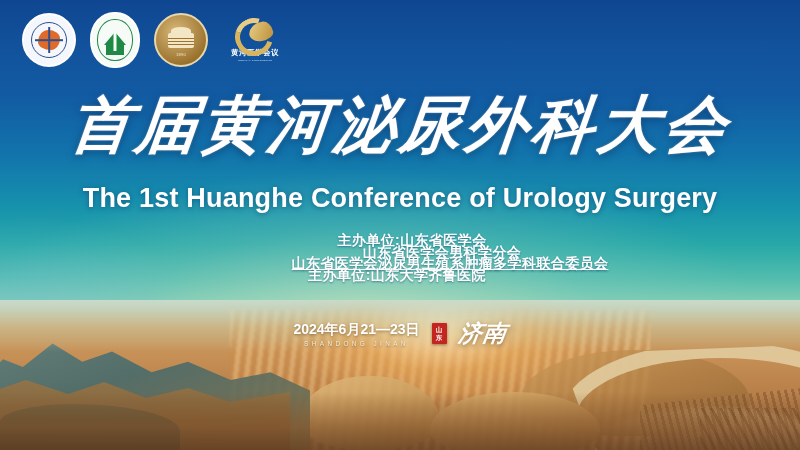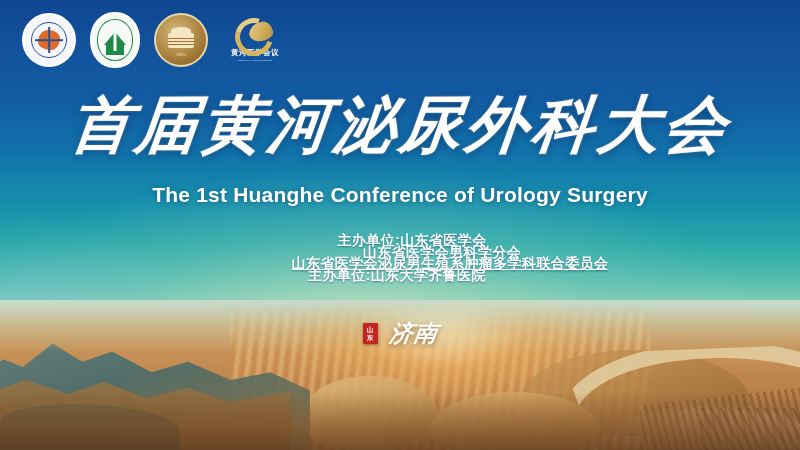--- a/index.html
+++ b/index.html
@@ -150,21 +150,21 @@
     position:absolute;left:0;top:92px;width:800px;text-align:center;z-index:7;
     font-family:"DejaVu Serif","Liberation Serif",serif;
     font-size:62px;font-weight:bold;color:#ffffff;
     letter-spacing:4px;line-height:1.05;
     font-style:italic;
     text-shadow:0 2px 8px rgba(8,40,86,.55), 0 0 2px rgba(255,255,255,.5);
     transform:skewX(-6deg);
   }
   .title-en{
     position:absolute;left:0;top:183px;width:800px;text-align:center;z-index:7;
-    font-size:21px;color:#ffffff;letter-spacing:.2px;font-weight:600;
+    font-size:27px;color:#ffffff;letter-spacing:.2px;font-weight:600;
     text-shadow:0 1px 5px rgba(10,50,95,.5);
   }
 
   
   .orgs{
     position:absolute;left:0;top:235px;width:800px;z-index:7;
     display:flex;flex-direction:column;align-items:center;
   }
   .org-line{
     font-size:14px;color:#ffffff;font-weight:bold;line-height:11.6px;
@@ -261,20 +261,24 @@
   <div class="title-en">The 1st Huanghe Conference of Urology Surgery</div>
 
   <div class="orgs">
     <div class="org-line org-ind1">主办单位:山东省医学会</div>
     <div class="org-line org-ind2">山东省医学会男科学分会</div>
     <div class="org-line org-ind3">山东省医学会泌尿男生殖系肿瘤多学科联合委员会</div>
     <div class="org-line org-ind4">主办单位:山东大学齐鲁医院</div>
   </div>
 
   <div class="datewrap">
+    <div class="date-block">
+      <span class="date-cn">2024年6月21—23日</span>
+      <span class="date-en">SHANDONG JINAN</span>
+    </div>
     <div class="seal">
       <span>山</span>
       <span>东</span>
     </div>
     <div class="city">济南</div>
   </div>
 
 </div>
 
 </body></html>

